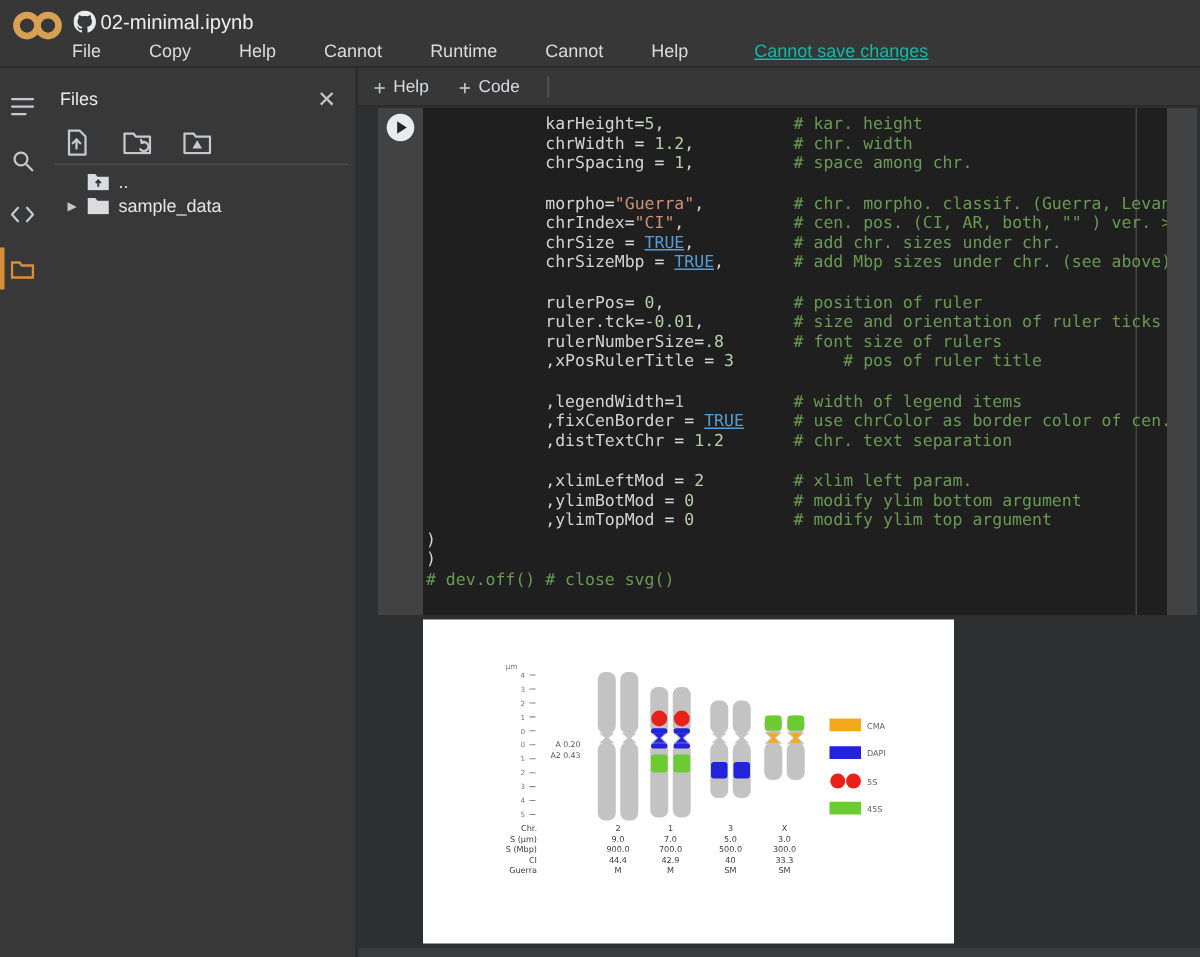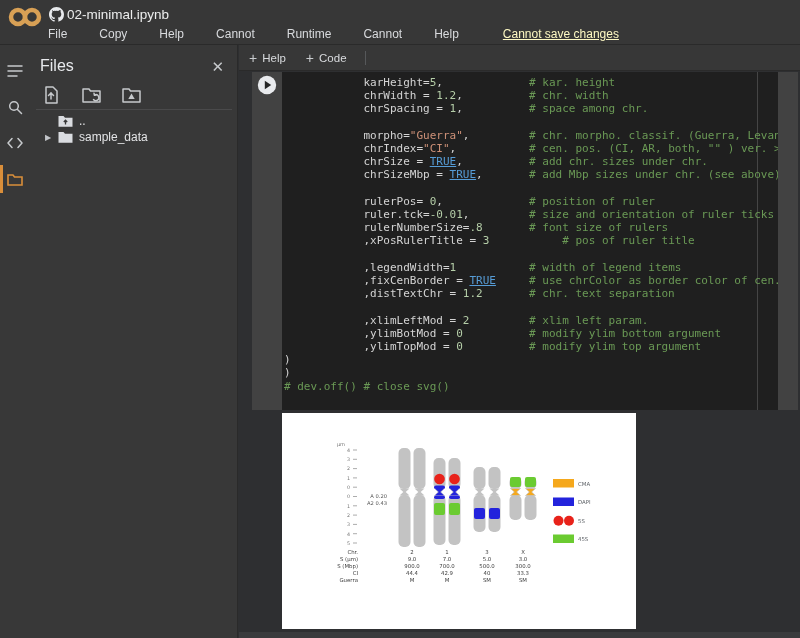--- a/index.html
+++ b/index.html
@@ -9,34 +9,34 @@
 
   
   .header { position:absolute; left:0; top:0; width:800px; height:45px;
             background:#373737; border-bottom:1px solid #2a2a2a; z-index:5; }
   .logo { position:absolute; left:8px; top:6px; }
   .gh-icon { position:absolute; left:49px; top:7px; }
   .nb-title { position:absolute; left:67px; top:7px; color:#eceded; font-size:13.5px; }
   .menubar { position:absolute; left:48px; top:27px; display:flex; gap:32px;
              font-size:12px; color:#d9dbde; align-items:center; }
   .menubar span { cursor:default; }
-  .save-status { margin-left:12px; text-decoration:underline; color:#fef9c3; }
+  .save-status { margin-left:12px; text-decoration:underline; color:#14b8a6; }
 
   
   .rail { position:absolute; left:0; top:45px; width:30px; height:593px; background:#383838; }
   .rail-item { position:relative; width:30px; height:36px; display:flex; align-items:center; justify-content:center; }
   .rail-item .bar { display:none; }
   .rail-item.active .bar { display:block; position:absolute; left:0; top:4px; width:3px; height:28px; background:var(--accent); }
 
   
   .panel { position:absolute; left:30px; top:45px; width:208px; height:593px;
            background:#383838; border-right:1px solid #2a2a2a; }
   .panel-head { position:absolute; left:10px; top:10px; width:188px; height:22px;
                 display:flex; align-items:center; justify-content:space-between; }
-  .panel-title { color:#e8eaed; font-size:16px; }
+  .panel-title { color:#e8eaed; font-size:12px; }
   .panel-close { color:#c6c9cc; font-size:15px; line-height:1; cursor:pointer; padding:2px 4px; }
   .panel-actions { position:absolute; left:8px; top:38px; display:flex; gap:14px; }
   .panel-actions .act { width:26px; height:24px; display:flex; align-items:center; justify-content:center; }
   .panel-divider { position:absolute; left:6px; top:64px; width:196px; height:1px; background:#4a4a4b; }
   .tree { position:absolute; left:0px; top:68px; width:208px; }
   .tree-row { height:16px; display:flex; align-items:center; gap:6px; color:#e3e4e6; font-size:12px; padding-left:14px; }
   .tree-row .chev { width:8px; font-size:8px; color:#c2c5c9; text-align:center; }
 
   
   .main { position:absolute; left:239px; top:45px; width:561px; height:593px; background:#2e2f31; }

